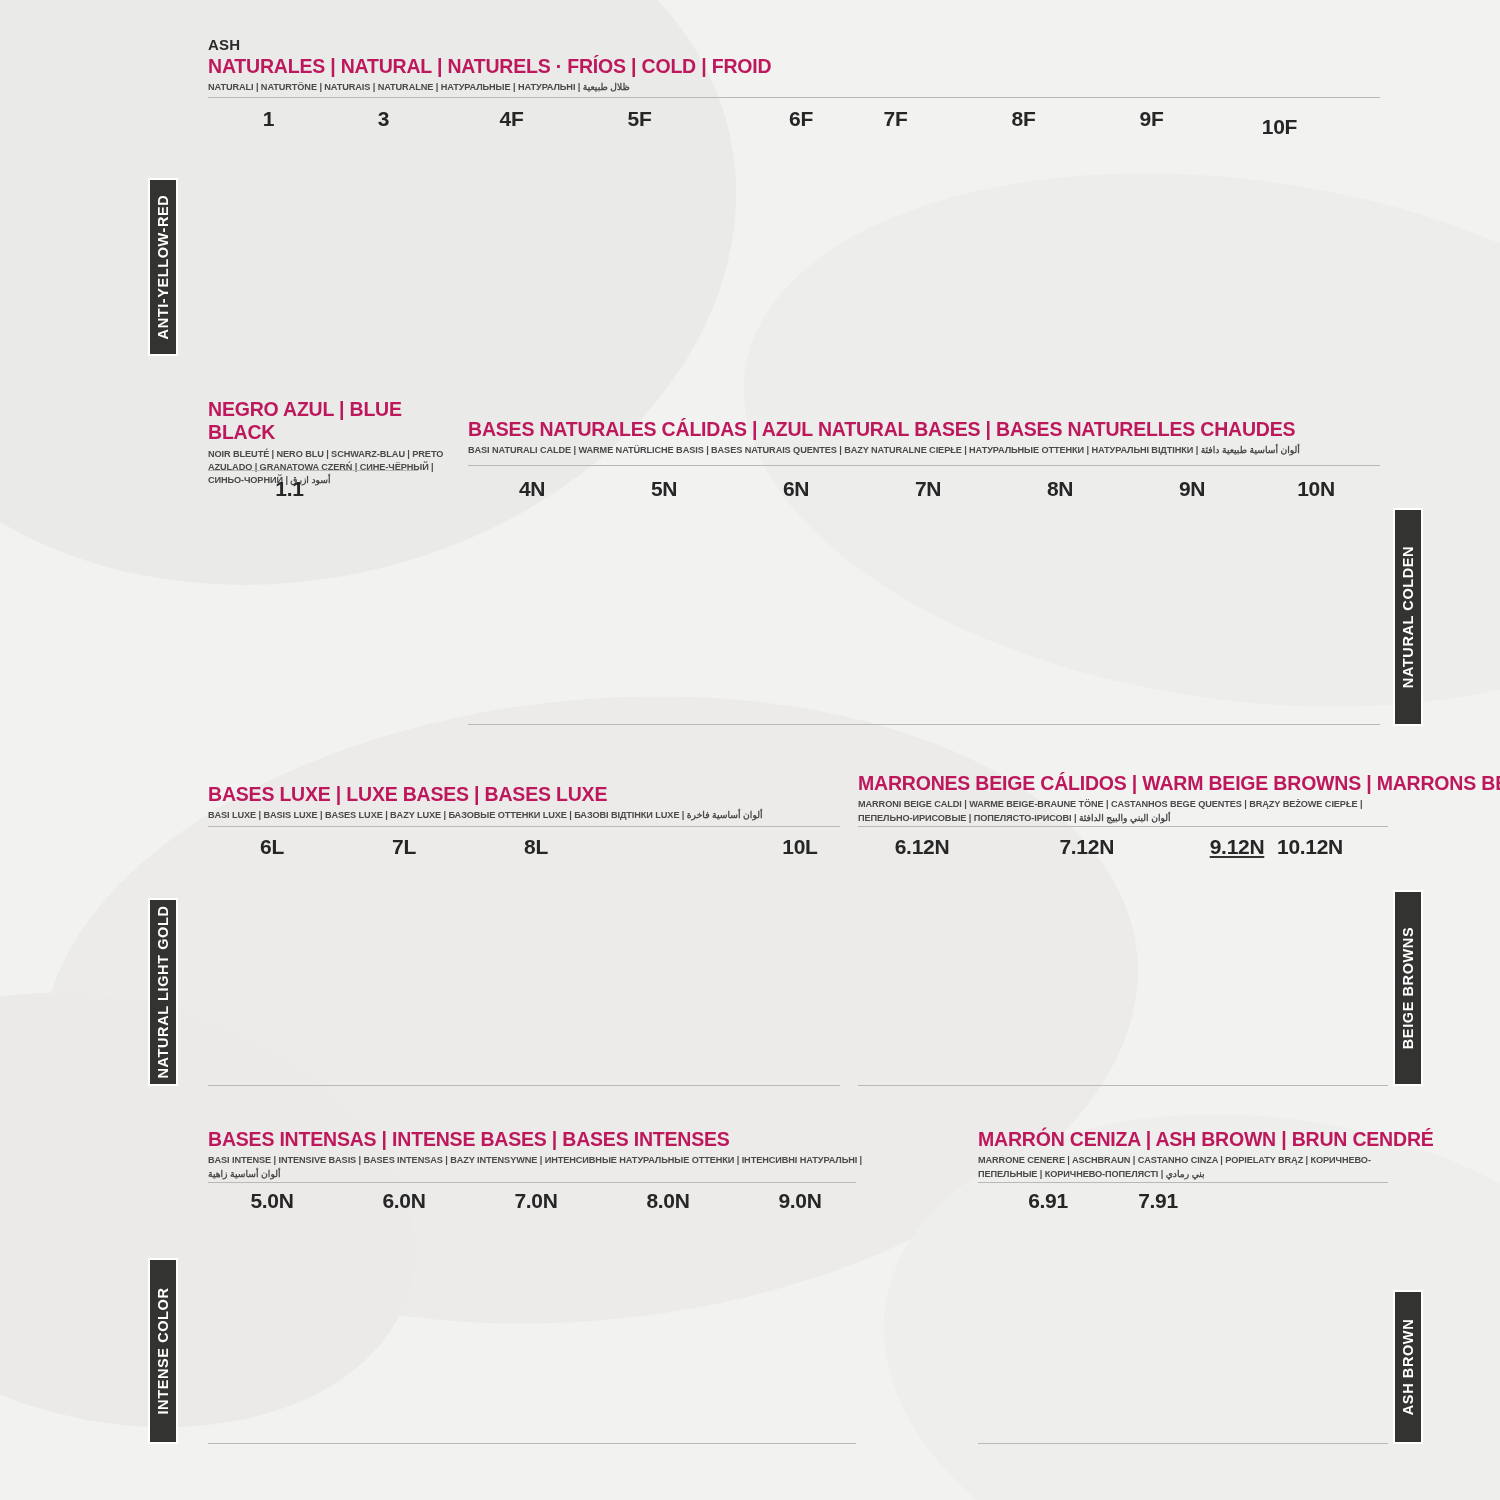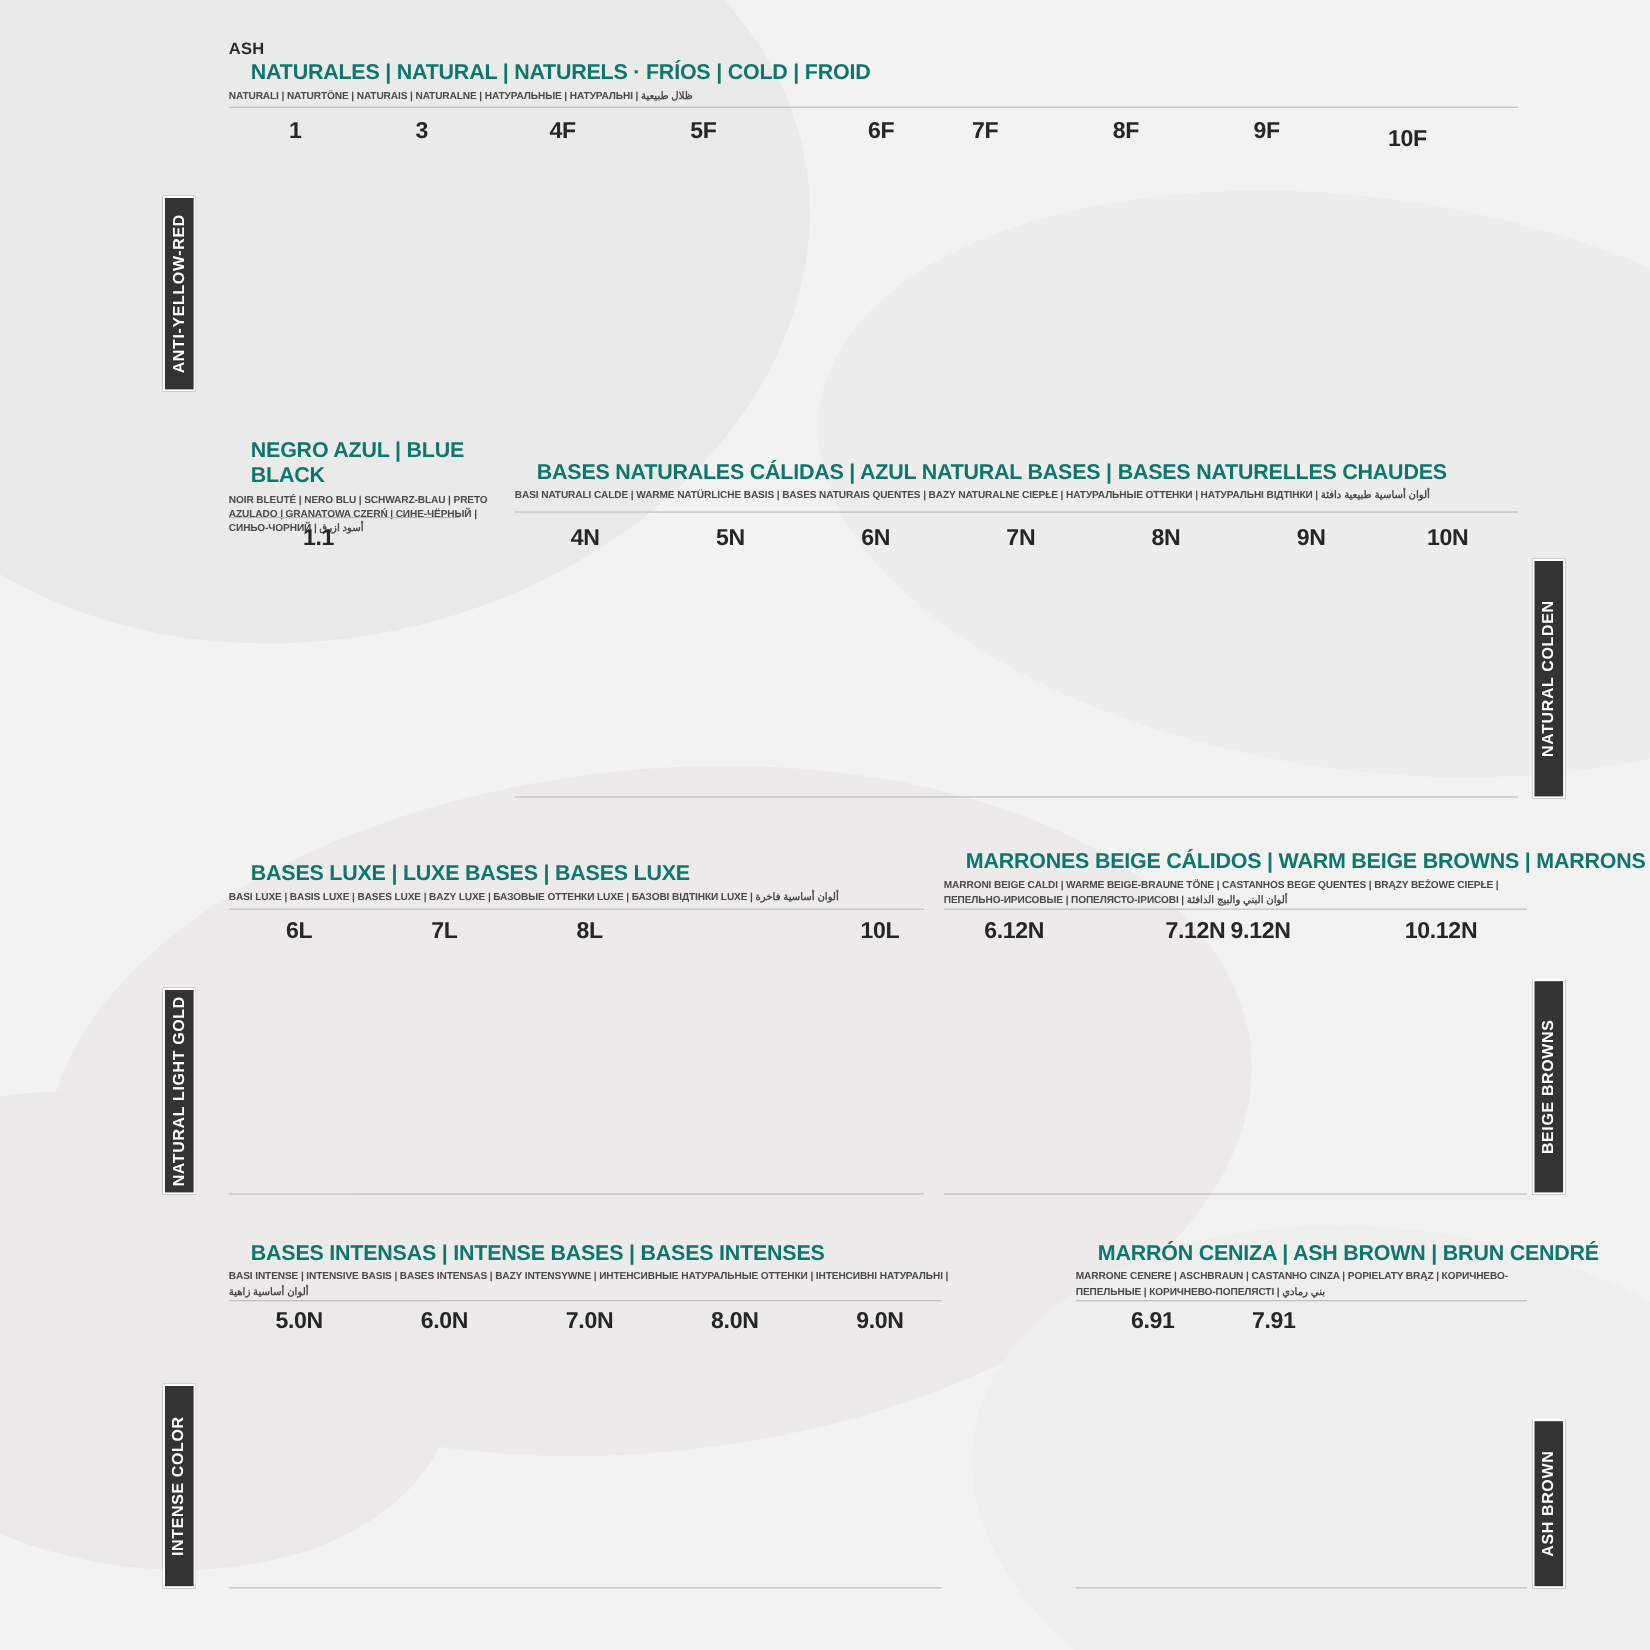--- a/index.html
+++ b/index.html
@@ -21,22 +21,22 @@
 
   .page { position: absolute; inset: 0; }
 
   
   .hdr { position: absolute; }
   .hdr .eyebrow {
     font-size: 15px; font-weight: 700; letter-spacing: .2px;
     color: #2b2b2b; line-height: 1.25;
   }
   .hdr .title {
-    font-size: 19.5px; font-weight: 700; color: #0f766e;
-    letter-spacing: -0.2px; line-height: 1.2; white-space: nowrap; margin-left: 20px;
+    font-size: 19.5px; font-weight: 700; color: #be185d;
+    letter-spacing: -0.2px; line-height: 1.2; white-space: nowrap;
   }
   .hdr .title.wrapline { white-space: normal; }
   .hdr .subs {
     font-size: 9.2px; font-weight: 600; color: #4a4a4a;
     line-height: 1.45; margin-top: 3px; letter-spacing: -0.1px;
   }
   .rule { position: absolute; height: 1px; background: #b9b9b7; }
 
   
   .vtab {
@@ -278,21 +278,21 @@
     <div class="strand" style="width:120px;height:202px;">
       <div class="tress" style="--c:#4a331f; --tl:24%; --tr:76%;"></div>
     </div>
   </div>
   <div class="swatch-wrap" style="left:994px; top:836px;align-items:flex-end;">
     <div class="swatch-label">7.12N</div>
     <div class="strand" style="width:120px;height:202px;">
       <div class="tress" style="--c:#6b4a2e; --tl:24%; --tr:76%;"></div>
     </div>
   </div>
-  <div class="swatch-wrap" style="left:1086px; top:836px;">
+  <div class="swatch-wrap" style="left:1177px; top:836px;text-decoration:underline;">
     <div class="swatch-label">9.12N</div>
     <div class="strand" style="width:120px;height:202px;">
       <div class="tress" style="--c:#a07447; --tl:24%; --tr:76%;"></div>
     </div>
   </div>
   <div class="swatch-wrap" style="left:1250px; top:836px;">
     <div class="swatch-label">10.12N</div>
     <div class="strand" style="width:120px;height:202px;">
       <div class="tress" style="--c:#c9a379; --tl:24%; --tr:76%;"></div>
     </div>

